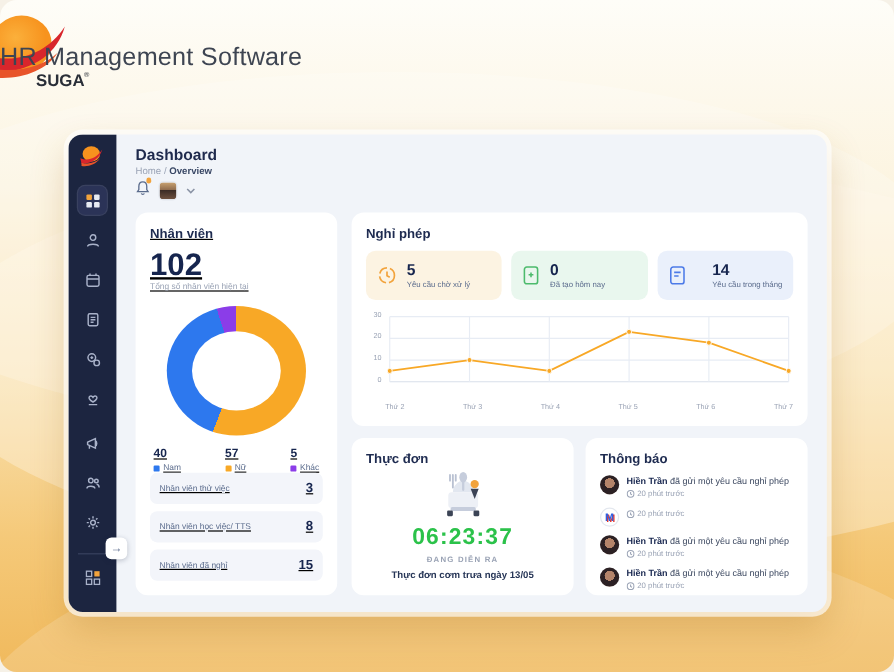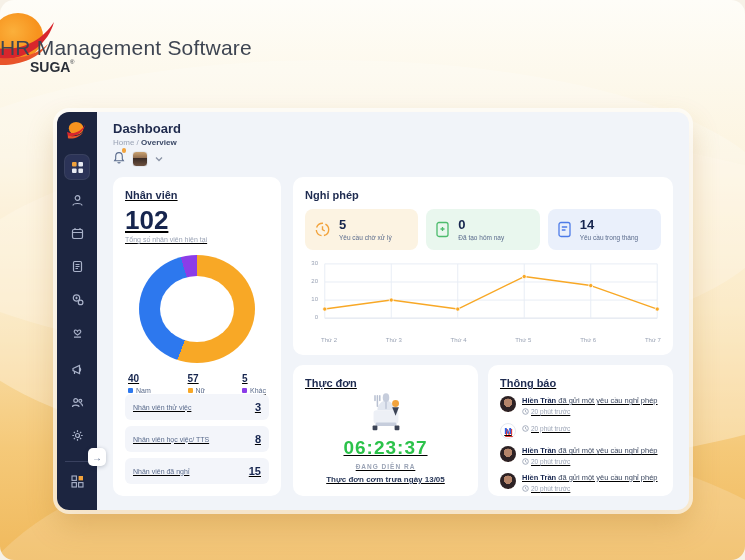--- a/index.html
+++ b/index.html
@@ -79,21 +79,21 @@
 
   .chart-zone { display:flex; margin-top:10px; flex:1; }
   .y-axis { width:16px; display:flex; flex-direction:column; justify-content:space-between;
     font-size:6px; color:#9AA3B5; text-align:right; padding:0 3px 2px 0; height:62px; }
   .plot { flex:1; min-width:0; }
   .plot svg { width:100%; height:62px; display:block; }
   .x-axis { display:flex; justify-content:space-between; font-size:6px; color:#9AA3B5;
     margin-top:3px; padding-left:16px; }
 
   
-  .bottom-row { flex:1; display:flex; gap:10px; min-height:0;text-decoration:underline; }
+  .bottom-row { flex:1; display:flex; gap:10px; min-height:0; }
   .menu-card { flex:1; display:flex; flex-direction:column; align-items:center; }
   .menu-card .card-title { align-self:flex-start; }
   .menu-illu { margin-top:2px; }
   .timer { font-size:19px; font-weight:800; letter-spacing:1px; margin-top:2px; }
   .timer-status { font-size:6.5px; color:#9AA3B5; letter-spacing:1px; margin-top:4px; font-weight:700; }
   .menu-caption { font-size:8px; color:#273657; font-weight:700; margin-top:5px; }
 
   .notif-card { flex:1; display:flex; flex-direction:column; }
   .notif-list { margin-top:7px; display:flex; flex-direction:column; gap:7.5px; }
   .notif-item { display:flex; gap:6px; cursor:pointer; }
@@ -310,21 +310,21 @@
               <div class="stat" style="background: rgb(233, 247, 238);">
                 <svg width="15" height="17" viewBox="0 0 15 17" fill="none" stroke="#4CBB6C" stroke-width="1.3">
                   <rect x="2" y="1.5" width="11" height="14" rx="2"></rect>
                     <path d="M7.5 6 V10 M5.5 8 H9.5"></path>
                 </svg>
                 <div>
                   <div class="stat-val">0</div>
                   <div class="stat-lbl">Đã tạo hôm nay</div>
                 </div>
               </div>
-              <div class="stat" style="background: rgb(234, 240, 251);">
+              <div class="stat" style="background: rgb(234, 240, 251); justify-content: space-between;">
                 <svg width="15" height="17" viewBox="0 0 15 17" fill="none" stroke="#4D7BE8" stroke-width="1.3">
                   <rect x="2" y="1.5" width="11" height="14" rx="2"></rect>
                     <path d="M4.8 6 H10.2 M4.8 9 H8.5"></path>
                 </svg>
                 <div>
                   <div class="stat-val">14</div>
                   <div class="stat-lbl">Yêu cầu trong tháng</div>
                 </div>
               </div>
             </div>

